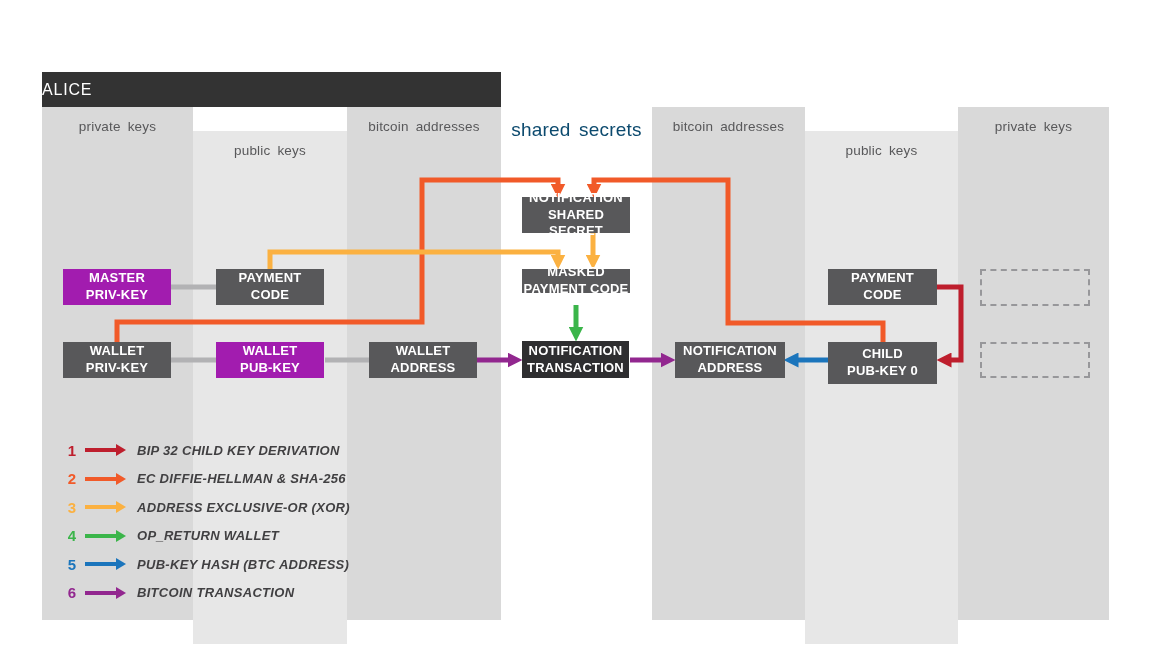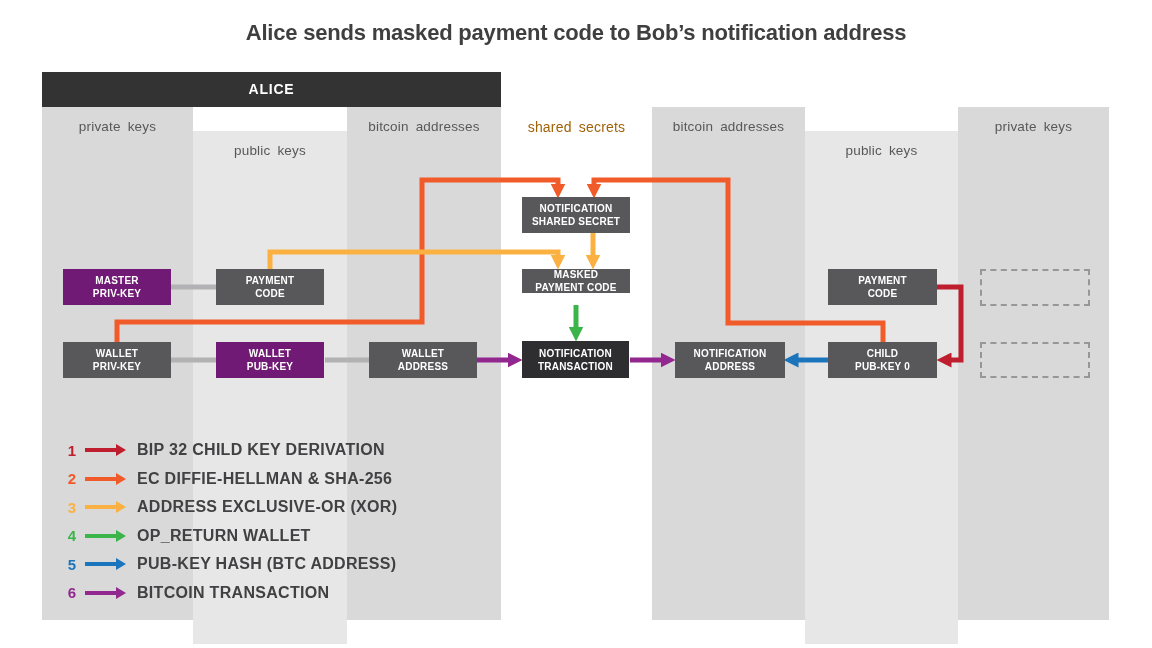--- a/index.html
+++ b/index.html
@@ -2,86 +2,85 @@
 <html style="--c1: #be1e2d; --c2: #f15a29; --c3: #fbb141; --c4: #3bb54a; --c5: #1b75bc; --c6: #92278f;"><head>
 <meta charset="utf-8">
 <style>
   html,body{margin:0;padding:0;background:#ffffff;}
   .canvas{position:relative;width:1152px;height:648px;background:#fff;overflow:hidden;
           font-family:"Liberation Sans","DejaVu Sans",sans-serif;}
 
   .title{position:absolute;left:0;top:20px;width:1152px;text-align:center;
          font-size:22px;font-weight:700;color:#3f3f3f;letter-spacing:-0.2px;}
 
-  .hdr{position:absolute;top:72px;height:35px;color:#fff;font-size:14px;font-weight:700;
-       letter-spacing:0.8px;text-align:center;line-height:35px;}
+  .hdr{position:absolute;top:72px;height:35px;color:#fff;font-size:16px;font-weight:400;
+       letter-spacing:0.8px;line-height:35px;}
   .hdr.alice{left:42px;width:459px;background:#333333;}
   .hdr.bob{left:652px;width:457px;background:#7d7d7d;}
 
   .col{position:absolute;top:107px;height:513px;}
   .col-dark{background:#d9d9d9;}
   .col-light{background:#e7e7e7;margin-top:24px;}
   .colA1{left:42px;width:151px;}
   .colA2{left:193px;width:154px;}
   .colA3{left:347px;width:154px;}
   .colB1{left:652px;width:153px;}
   .colB2{left:805px;width:153px;}
   .colB3{left:958px;width:151px;}
   .collabel{display:block;padding-top:12px;text-align:center;font-size:13.5px;
             color:#58585a;word-spacing:3px;letter-spacing:0.2px;}
   .midlabel{position:absolute;left:501px;width:151px;top:119px;text-align:center;
-            font-size:14px;color:#a16207;word-spacing:3px;letter-spacing:0.2px;}
+            font-size:19px;color:#0c4a6e;word-spacing:3px;letter-spacing:0.2px;}
 
   .box{position:absolute;display:flex;align-items:center;justify-content:center;
-       text-align:center;color:#fff;font-size:10px;font-weight:700;line-height:1.3;
+       text-align:center;color:#fff;font-size:13px;font-weight:700;line-height:1.3;
        letter-spacing:0.2px;white-space:pre-line;}
   .box-dark{background:#58585a;}
-  .box-light{background:#701a75;}
+  .box-light{background:#a21caf;}
   .box-darkest{background:#2e2e30;}
   .box-dashed{border:2px dashed #97979a;background:transparent;}
 
   #b-master{left:63px;top:269px;width:108px;height:36px;}
   #b-paycode-a{left:216px;top:269px;width:108px;height:36px;}
   #b-wallet-priv{left:63px;top:342px;width:108px;height:36px;}
   #b-wallet-pub{left:216px;top:342px;width:108px;height:36px;}
   #b-wallet-addr{left:369px;top:342px;width:108px;height:36px;}
   #b-shared-secret{left:522px;top:197px;width:108px;height:36px;}
   #b-masked{left:522px;top:269px;width:108px;height:24px;}
   #b-txn{left:522px;top:341px;width:107px;height:37px;}
   #b-notif-addr{left:675px;top:342px;width:110px;height:36px;}
-  #b-child-pub{left:828px;top:342px;width:109px;height:36px;}
+  #b-child-pub{left:828px;top:342px;width:109px;height:42px;}
   #b-paycode-b{left:828px;top:269px;width:109px;height:36px;}
   #b-dash1{left:980px;top:269px;width:106px;height:33px;}
   #b-dash2{left:980px;top:342px;width:106px;height:32px;}
 
   svg.overlay{position:absolute;left:0;top:0;pointer-events:none;}
   .wire{fill:none;stroke-width:5;stroke-linejoin:miter;}
   .s1{stroke:var(--c1);} .s2{stroke:var(--c2);} .s3{stroke:var(--c3);}
   .s4{stroke:var(--c4);} .s5{stroke:var(--c5);} .s6{stroke:var(--c6);}
   .sgray{stroke:#b2b2b4;}
   .m1{fill:var(--c1);} .m2{fill:var(--c2);} .m3{fill:var(--c3);}
   .m4{fill:var(--c4);} .m5{fill:var(--c5);} .m6{fill:var(--c6);}
 
   .legend{position:absolute;left:58px;top:441px;}
   .lrow{display:flex;align-items:center;height:18px;margin-bottom:10.6px;}
   .lnum{width:18px;text-align:right;font-size:15px;font-weight:700;color:var(--c);}
   .larrow{display:inline-flex;align-items:center;margin-left:9px;}
   .lbar{width:31px;height:4px;background:var(--c);}
   .lhead{width:0;height:0;border-top:6px solid transparent;border-bottom:6px solid transparent;
          border-left:10px solid var(--c);}
-  .llabel{margin-left:11px;font-size:16px;font-weight:700;color:#414042;letter-spacing:0.3px;}
+  .llabel{margin-left:11px;font-size:13px;font-weight:700;color:#414042;letter-spacing:0.3px;font-style:italic;}
   .r1{--c:var(--c1);} .r2{--c:var(--c2);} .r3{--c:var(--c3);}
   .r4{--c:var(--c4);} .r5{--c:var(--c5);} .r6{--c:var(--c6);}
 </style>
 </head>
 <body>
 
 <div class="canvas">
 
-  <div class="title">Alice sends masked payment code to Bob’s notification address</div>
 
   <div class="hdr alice">ALICE</div>
 
   <div class="col col-dark colA1">
     <span class="collabel">private keys</span>
   </div>
   <div class="col col-light colA2">
     <span class="collabel">public keys</span>
   </div>
   <div class="col col-dark colA3">

